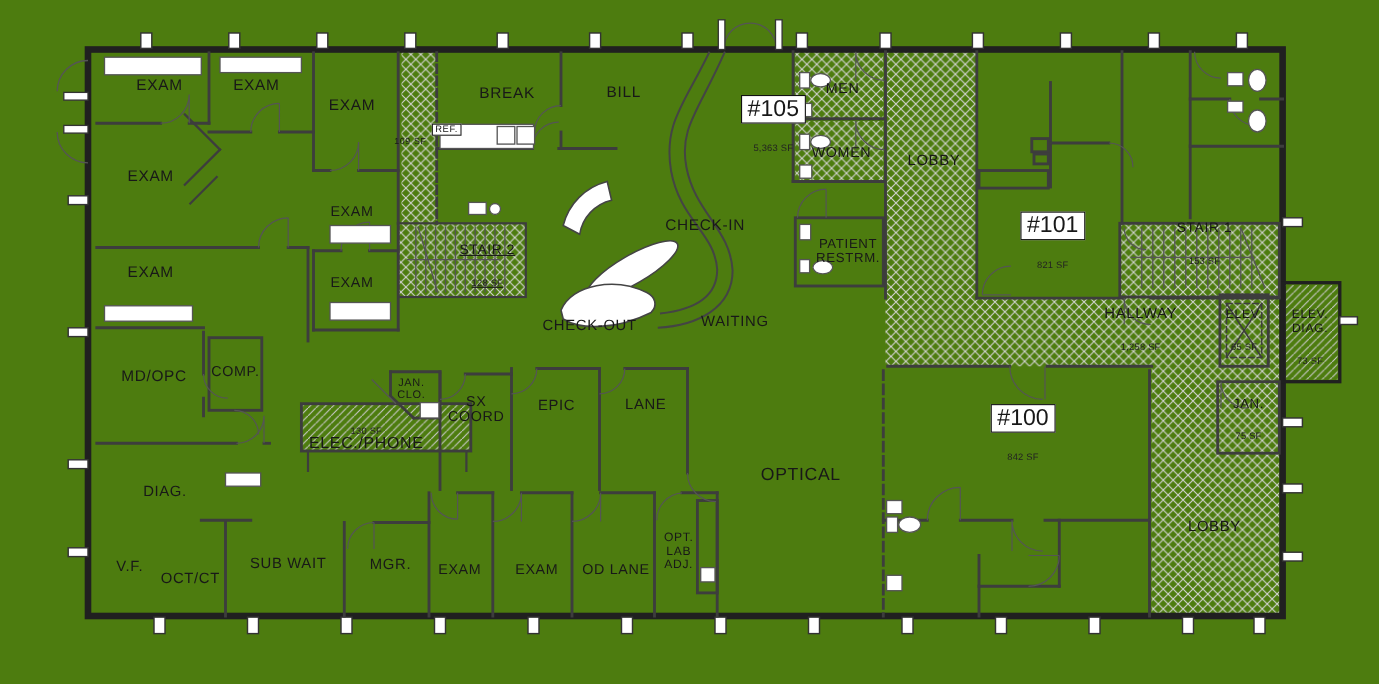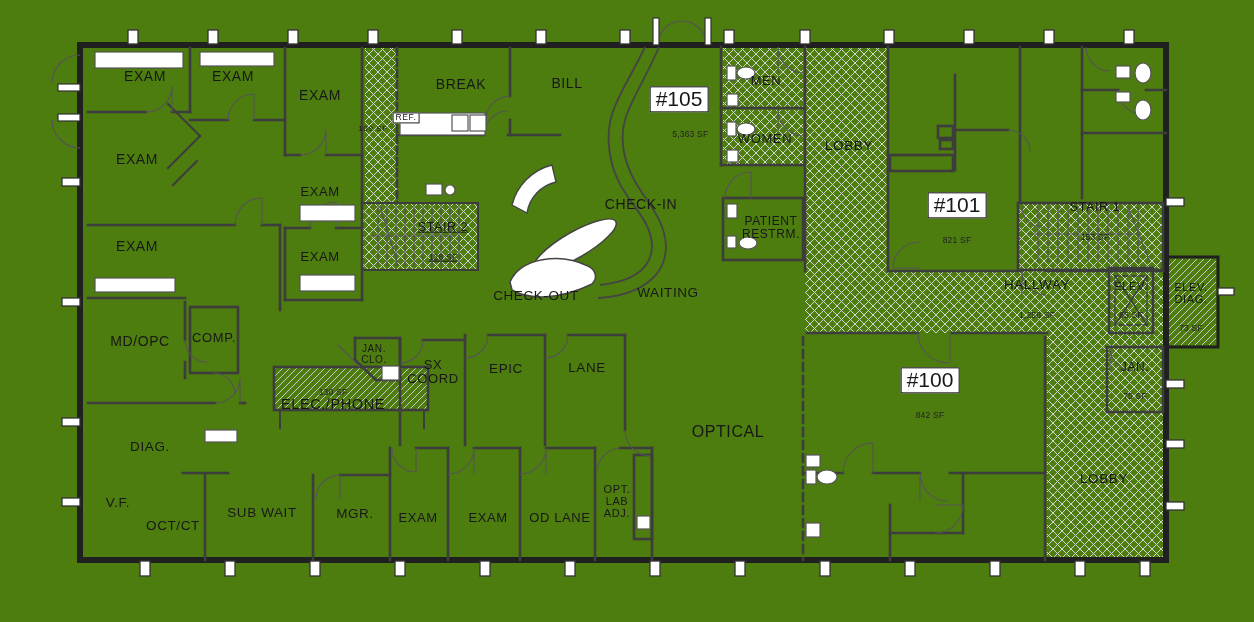--- a/index.html
+++ b/index.html
@@ -296,21 +296,21 @@
       </div>
       <div class="label" style="left: 320px; top: 96px; font-size: 14px;">
         <div>EXAM</div>
       </div>
       <div class="label" style="left: 461px; top: 85px; font-size: 14px;">
         <div>BREAK</div>
       </div>
       <div class="label" style="left: 567px; top: 84px; font-size: 14px;">
         <div>BILL</div>
       </div>
-      <div class="label" style="left: 679px; top: 113px; font-size: 14px; text-align: right;">
+      <div class="label" style="left: 703px; top: 113px; font-size: 14px;">
         <div class="boxed-num">#105</div>
         <div class="sf">5,363 SF</div>
       </div>
       <div class="label" style="left: 766px; top: 81px; font-size: 13px;">
         <div>MEN</div>
       </div>
       <div class="label" style="left: 765px; top: 139px; font-size: 13px;">
         <div>WOMEN</div>
       </div>
       <div class="label" style="left: 849px; top: 146px; font-size: 13.5px;">
@@ -406,21 +406,21 @@
       <div class="label" style="left: 728px; top: 432px; font-size: 16px;">
         <div>OPTICAL</div>
       </div>
       <div class="label" style="left: 930px; top: 394px; font-size: 14px;">
         <div class="boxed-num">#100</div>
         <div class="sf">842 SF</div>
       </div>
       <div class="label" style="left: 1104px; top: 479px; font-size: 13.5px;">
         <div>LOBBY</div>
       </div>
-      <div class="label" style="left: 118px; top: 503px; font-size: 13.5px;">
+      <div class="label" style="left: 118px; top: 515px; font-size: 13.5px;">
         <div>V.F.</div>
       </div>
       <div class="label" style="left: 173px; top: 526px; font-size: 13.5px;">
         <div>OCT/CT</div>
       </div>
       <div class="label" style="left: 262px; top: 513px; font-size: 13.5px;">
         <div>SUB WAIT</div>
       </div>
       <div class="label" style="left: 355px; top: 514px; font-size: 13.5px;">
         <div>MGR.</div>

